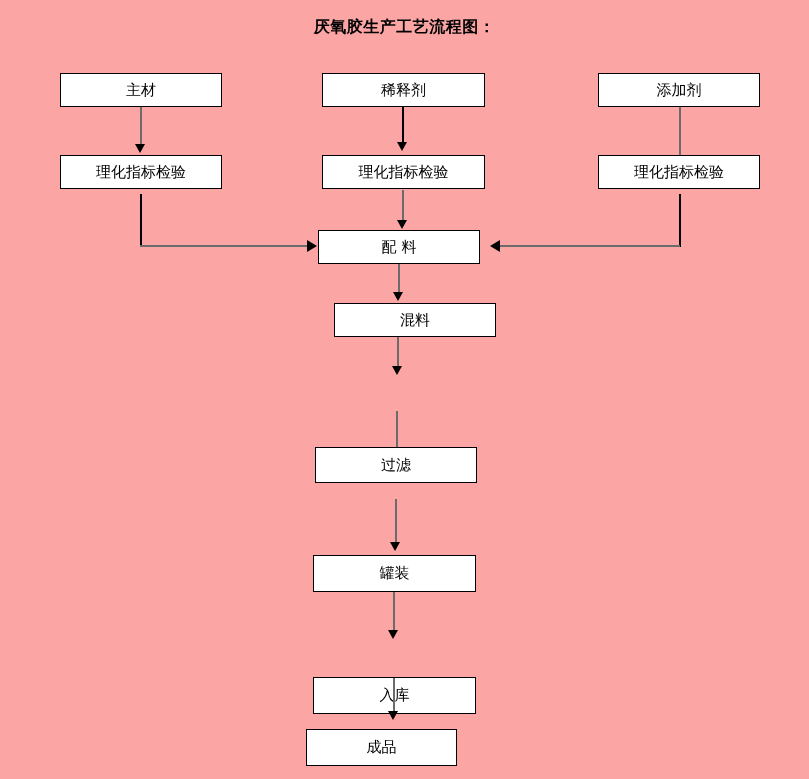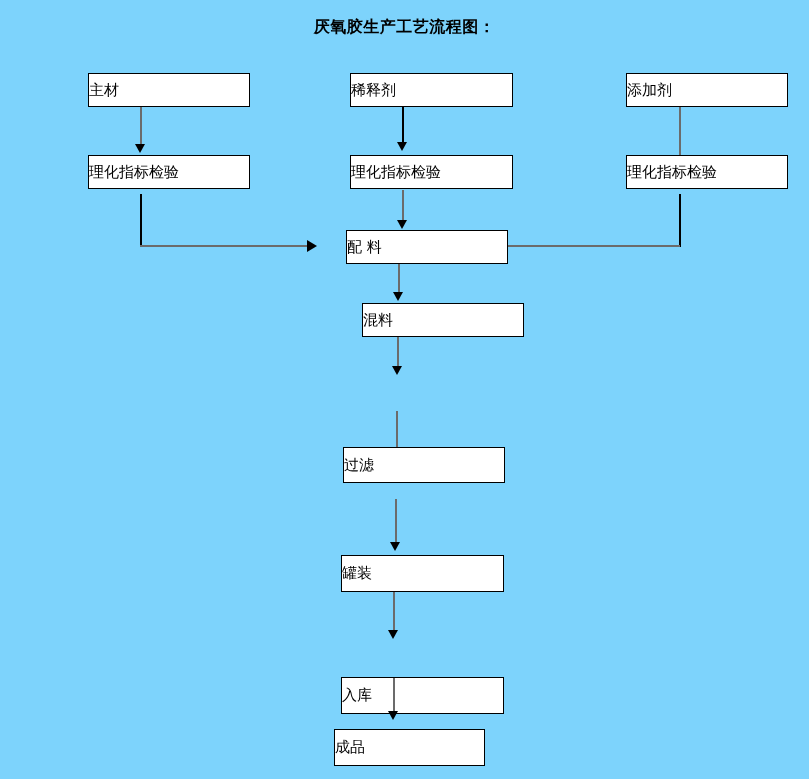--- a/index.html
+++ b/index.html
@@ -7,21 +7,21 @@
     padding: 0;
     background: #ffffff;
   }
   body {
     font-family: "DejaVu Sans", "Liberation Sans", sans-serif;
   }
   #canvas {
     position: relative;
     width: 809px;
     height: 779px;
-    background: #7dd3fc;
+    background: #fca5a5;
     overflow: hidden;
   }
   .title {
     position: absolute;
     left: 0;
     top: 17px;
     width: 809px;
     text-align: center;
     font-size: 16px;
     font-weight: bold;
@@ -29,24 +29,24 @@
     letter-spacing: 0.5px;
     white-space: nowrap;
   }
   .node {
     position: absolute;
     box-sizing: border-box;
     border: 1.4px solid #000000;
     background: #ffffff;
     display: flex;
     align-items: center;
+    justify-content: center;
     font-size: 15px;
     color: #000000;
     line-height: 1;
-    margin-left: 28px;
   }
   
   .vline {
     position: absolute;
     width: 2px;
     background: #6b6b6b;
   }
   .vline.dark {
     background: #000000;
     width: 1.6px;

